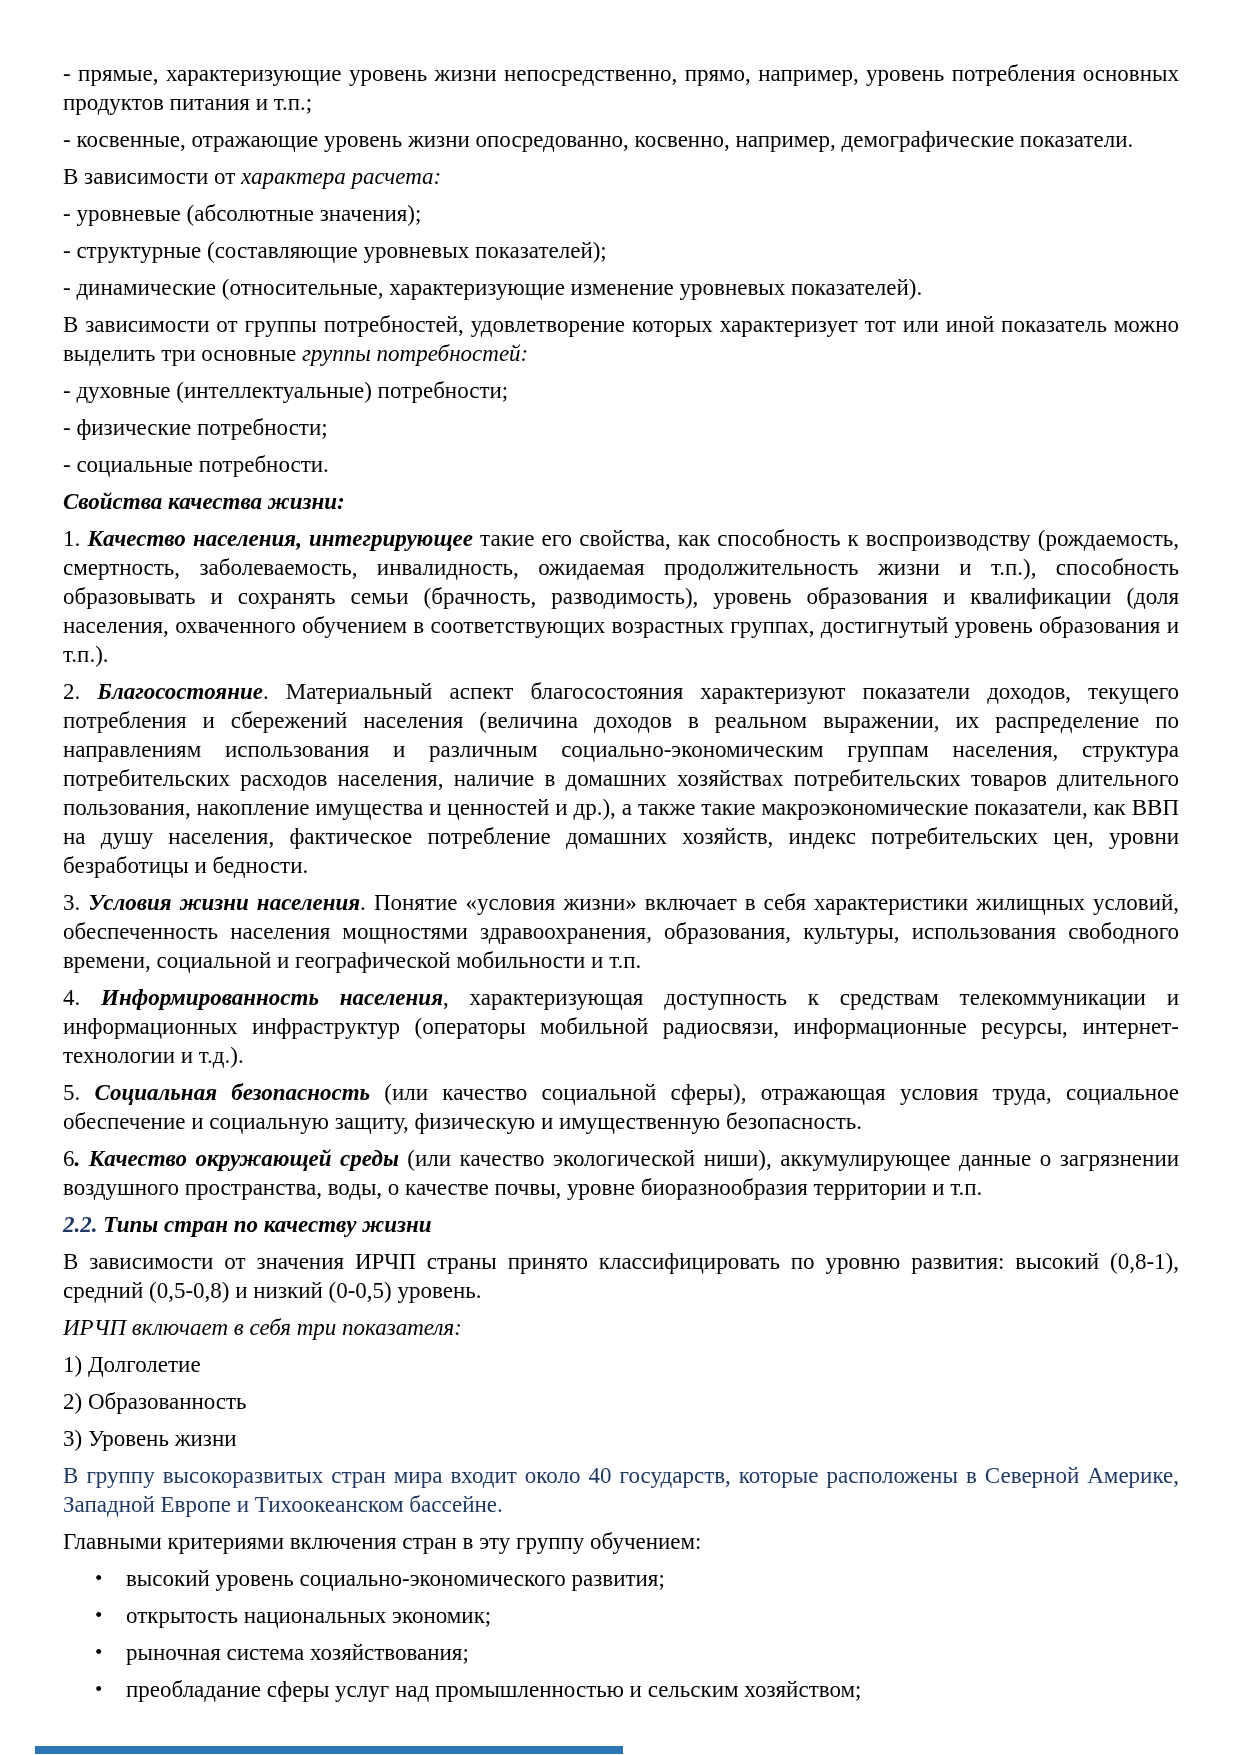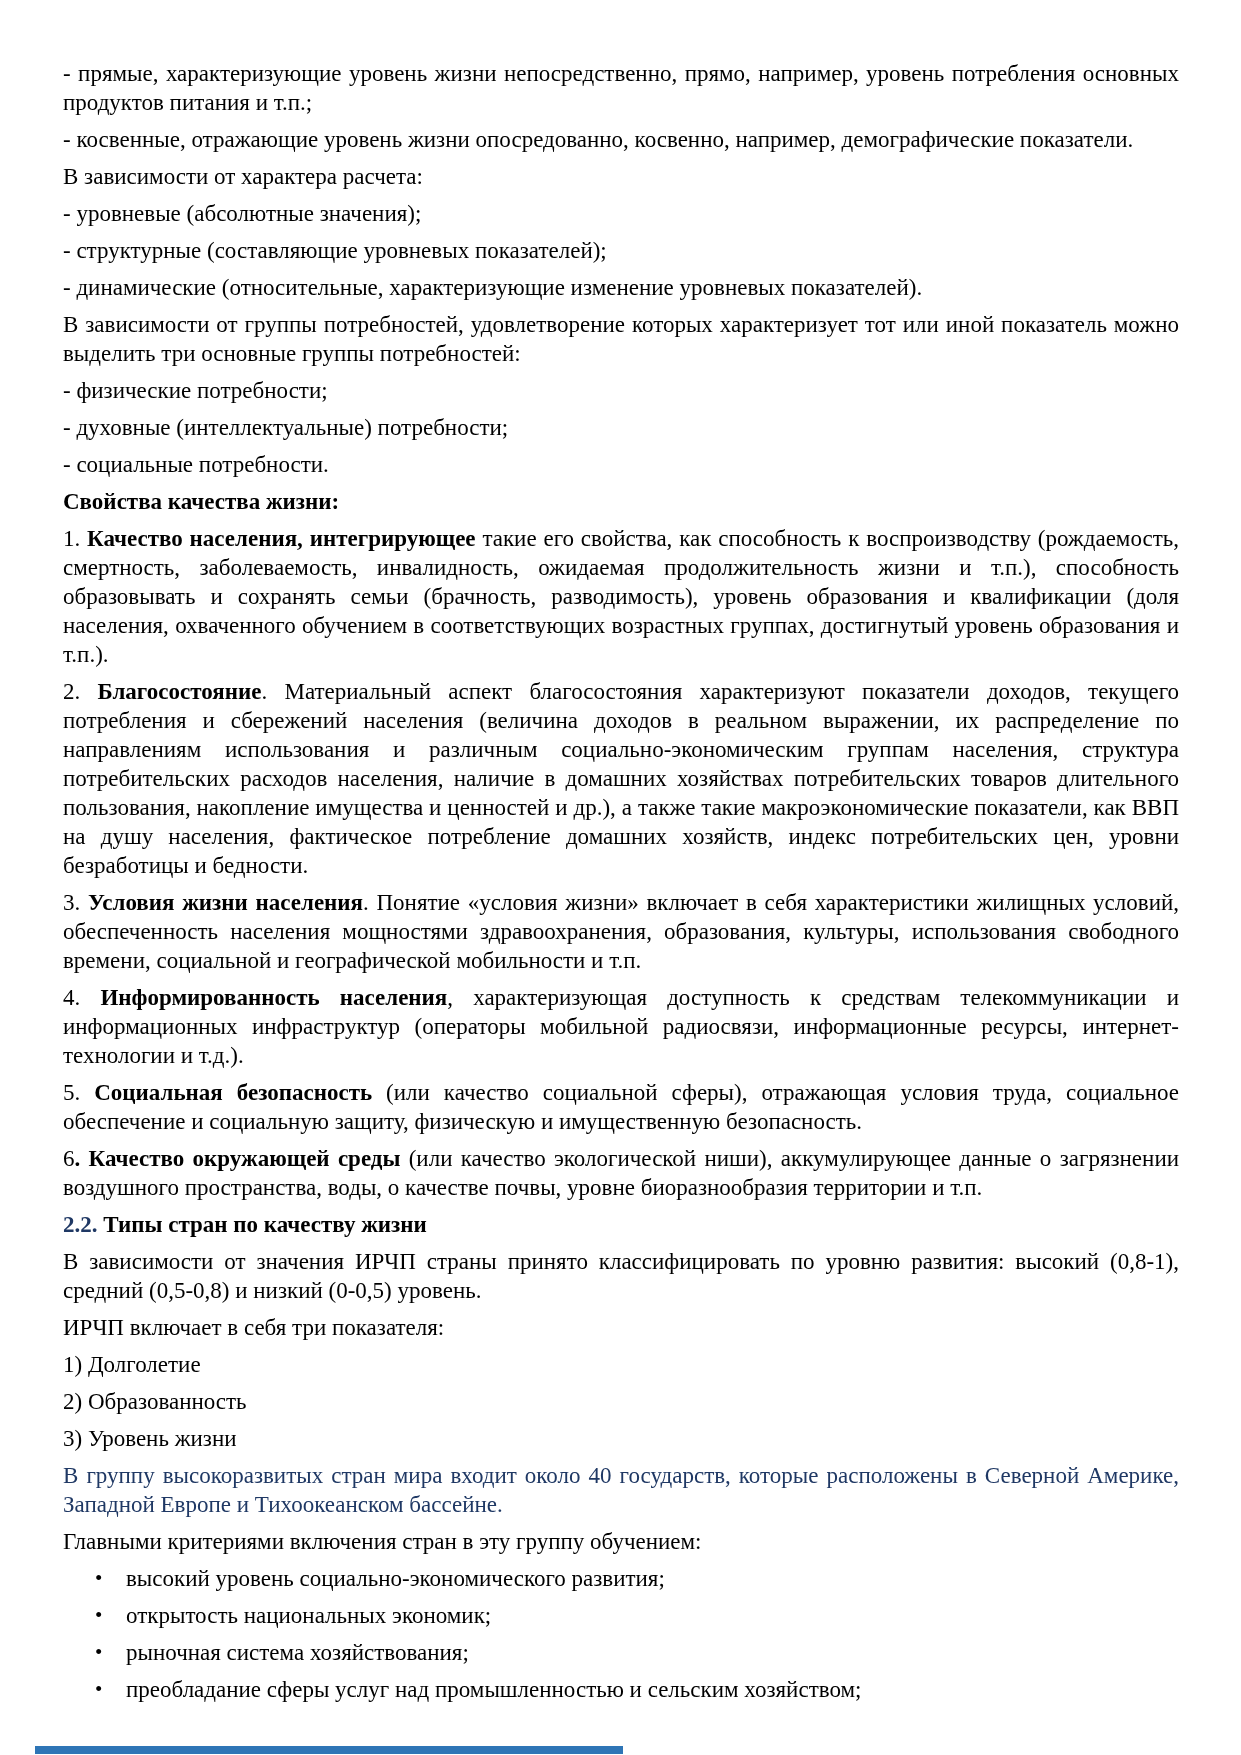--- a/index.html
+++ b/index.html
@@ -29,44 +29,44 @@
     text-align: left;
   }
   .bullet-dot {
     display: inline-block;
     margin-left: 32px;
     width: 31px;
     flex: 0 0 31px;
     text-align: left;
     font-size: 21px;
   }
-  .run.bold { font-weight: bold; }
-  .run.italic { }
+  .run.bold { font-weight: bold; font-style: italic; }
+  .run.italic { font-style: italic; }
   .run.navy { color: var(--navy, #1F3864); }
   .bottom-bar {
     position: absolute;
     left: 35px;
     bottom: 1px;
     width: 588px;
     height: 8px;
   }
 </style>
 </head>
 <body style="background: rgb(255, 255, 255); color: rgb(0, 0, 0);">
 
 <div class="doc">
     <div class="para"><span class="run">- прямые, характеризующие уровень жизни непосредственно, прямо, например, уровень потребления основных продуктов питания и т.п.;</span></div>
     <div class="para"><span class="run">- косвенные, отражающие уровень жизни опосредованно, косвенно, например, демографические показатели.</span></div>
     <div class="para"><span class="run">В зависимости от </span><span class="run italic">характера расчета:</span></div>
     <div class="para"><span class="run">- уровневые (абсолютные значения);</span></div>
     <div class="para"><span class="run">- структурные (составляющие уровневых показателей);</span></div>
     <div class="para"><span class="run">- динамические (относительные, характеризующие изменение уровневых показателей).</span></div>
     <div class="para"><span class="run">В зависимости от группы потребностей, удовлетворение которых характеризует тот или иной показатель можно выделить три основные </span><span class="run italic">группы потребностей:</span></div>
+    <div class="para"><span class="run">- духовные (интеллектуальные) потребности;</span></div>
     <div class="para"><span class="run">- физические потребности;</span></div>
-    <div class="para"><span class="run">- духовные (интеллектуальные) потребности;</span></div>
     <div class="para"><span class="run">- социальные потребности.</span></div>
     <div class="para"><span class="run bold">Свойства качества жизни:</span></div>
     <div class="para"><span class="run">1. </span><span class="run bold">Качество населения, интегрирующее</span><span class="run"> такие его свойства, как способность к воспроизводству (рождаемость, смертность, заболеваемость, инвалидность, ожидаемая продолжительность жизни и т.п.), способность образовывать и сохранять семьи (брачность, разводимость), уровень образования и квалификации (доля населения, охваченного обучением в соответствующих возрастных группах, достигнутый уровень образования и т.п.).</span></div>
     <div class="para"><span class="run">2. </span><span class="run bold">Благосостояние</span><span class="run">. Материальный аспект благосостояния характеризуют показатели доходов, текущего потребления и сбережений населения (величина доходов в реальном выражении, их распределение по направлениям использования и различным социально-экономическим группам населения, структура потребительских расходов населения, наличие в домашних хозяйствах потребительских товаров длительного пользования, накопление имущества и ценностей и др.), а также такие макроэкономические показатели, как ВВП на душу населения, фактическое потребление домашних хозяйств, индекс потребительских цен, уровни безработицы и бедности.</span></div>
     <div class="para"><span class="run">3. </span><span class="run bold">Условия жизни населения</span><span class="run">. Понятие «условия жизни» включает в себя характеристики жилищных условий, обеспеченность населения мощностями здравоохранения, образования, культуры, использования свободного времени, социальной и географической мобильности и т.п.</span></div>
     <div class="para"><span class="run">4. </span><span class="run bold">Информированность населения</span><span class="run">, характеризующая доступность к средствам телекоммуникации и информационных инфраструктур (операторы мобильной радиосвязи, информационные ресурсы, интернет-технологии и т.д.).</span></div>
     <div class="para"><span class="run">5. </span><span class="run bold">Социальная безопасность</span><span class="run"> (или качество социальной сферы), отражающая условия труда, социальное обеспечение и социальную защиту, физическую и имущественную безопасность.</span></div>
     <div class="para"><span class="run">6</span><span class="run bold">. Качество окружающей среды</span><span class="run"> (или качество экологической ниши), аккумулирующее данные о загрязнении воздушного пространства, воды, о качестве почвы, уровне биоразнообразия территории и т.п.</span></div>
     <div class="para"><span class="run bold navy">2.2. </span><span class="run bold">Типы стран по качеству жизни</span></div>
     <div class="para"><span class="run">В зависимости от значения ИРЧП страны принято классифицировать по уровню развития: высокий (0,8-1), средний (0,5-0,8) и низкий (0-0,5) уровень.</span></div>

